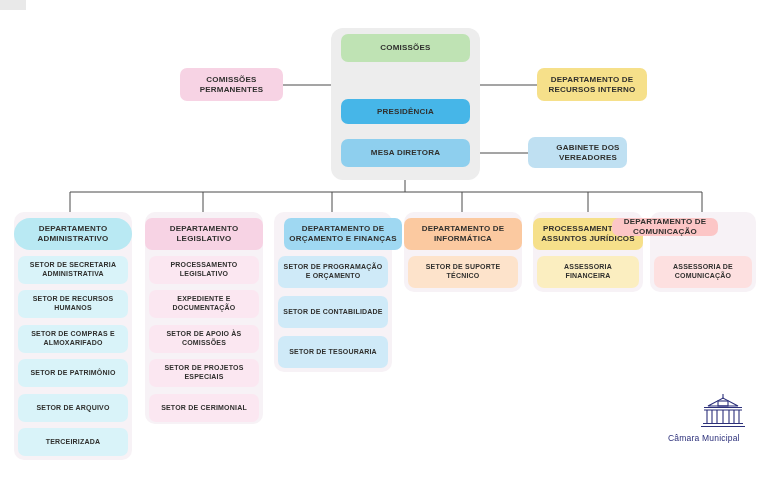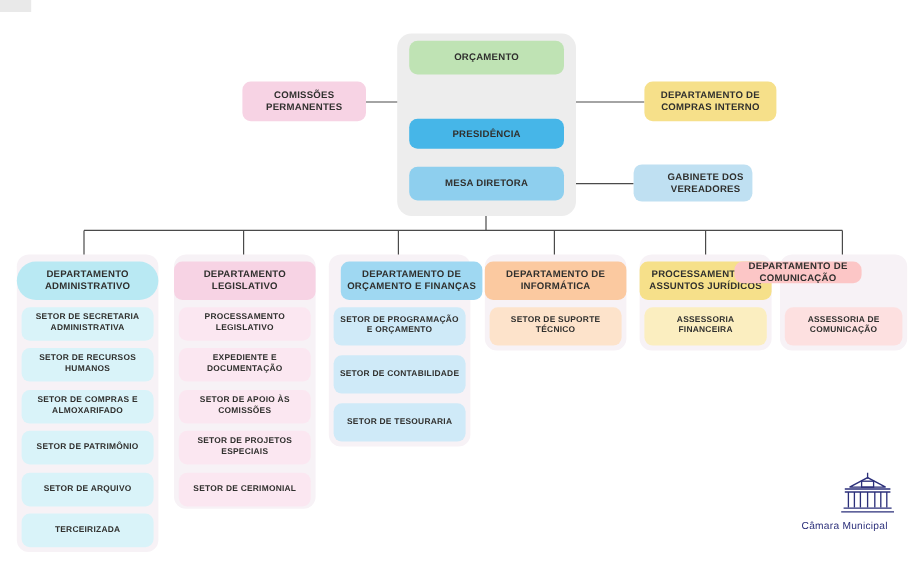--- a/index.html
+++ b/index.html
@@ -127,29 +127,29 @@
       <line x1="70" y1="192" x2="70" y2="218"></line>
       <line x1="203" y1="192" x2="203" y2="218"></line>
       <line x1="332" y1="192" x2="332" y2="218"></line>
       <line x1="462" y1="192" x2="462" y2="218"></line>
       <line x1="588" y1="192" x2="588" y2="218"></line>
       <line x1="702" y1="192" x2="702" y2="218"></line>
     </g>
   </svg>
 
   <div class="node" style="left:341px; top:34px; width:129px; height:28px; background:#bfe3b4;">
-    <span>ORÇAMENTO</span>
-  </div>
-
-  <div class="node" style="left:180px; top:68px; width:103px; height:33px; background:#f7d3e4;margin-left:22px;">
+    <span>COMISSÕES</span>
+  </div>
+
+  <div class="node" style="left:180px; top:68px; width:103px; height:33px; background:#f7d3e4;">
     <span>COMISSÕES PERMANENTES</span>
   </div>
 
   <div class="node" style="left:537px; top:68px; width:110px; height:33px; background:#f6e08a;">
-    <span>DEPARTAMENTO DE COMPRAS INTERNO</span>
+    <span>DEPARTAMENTO DE RECURSOS INTERNO</span>
   </div>
 
   <div class="node" style="left:341px; top:99px; width:129px; height:25px; background:#46b6e8;">
     <span>PRESIDÊNCIA</span>
   </div>
 
   <div class="node" style="left:341px; top:139px; width:129px; height:28px; background:#8ecfee;">
     <span>MESA DIRETORA</span>
   </div>
 

